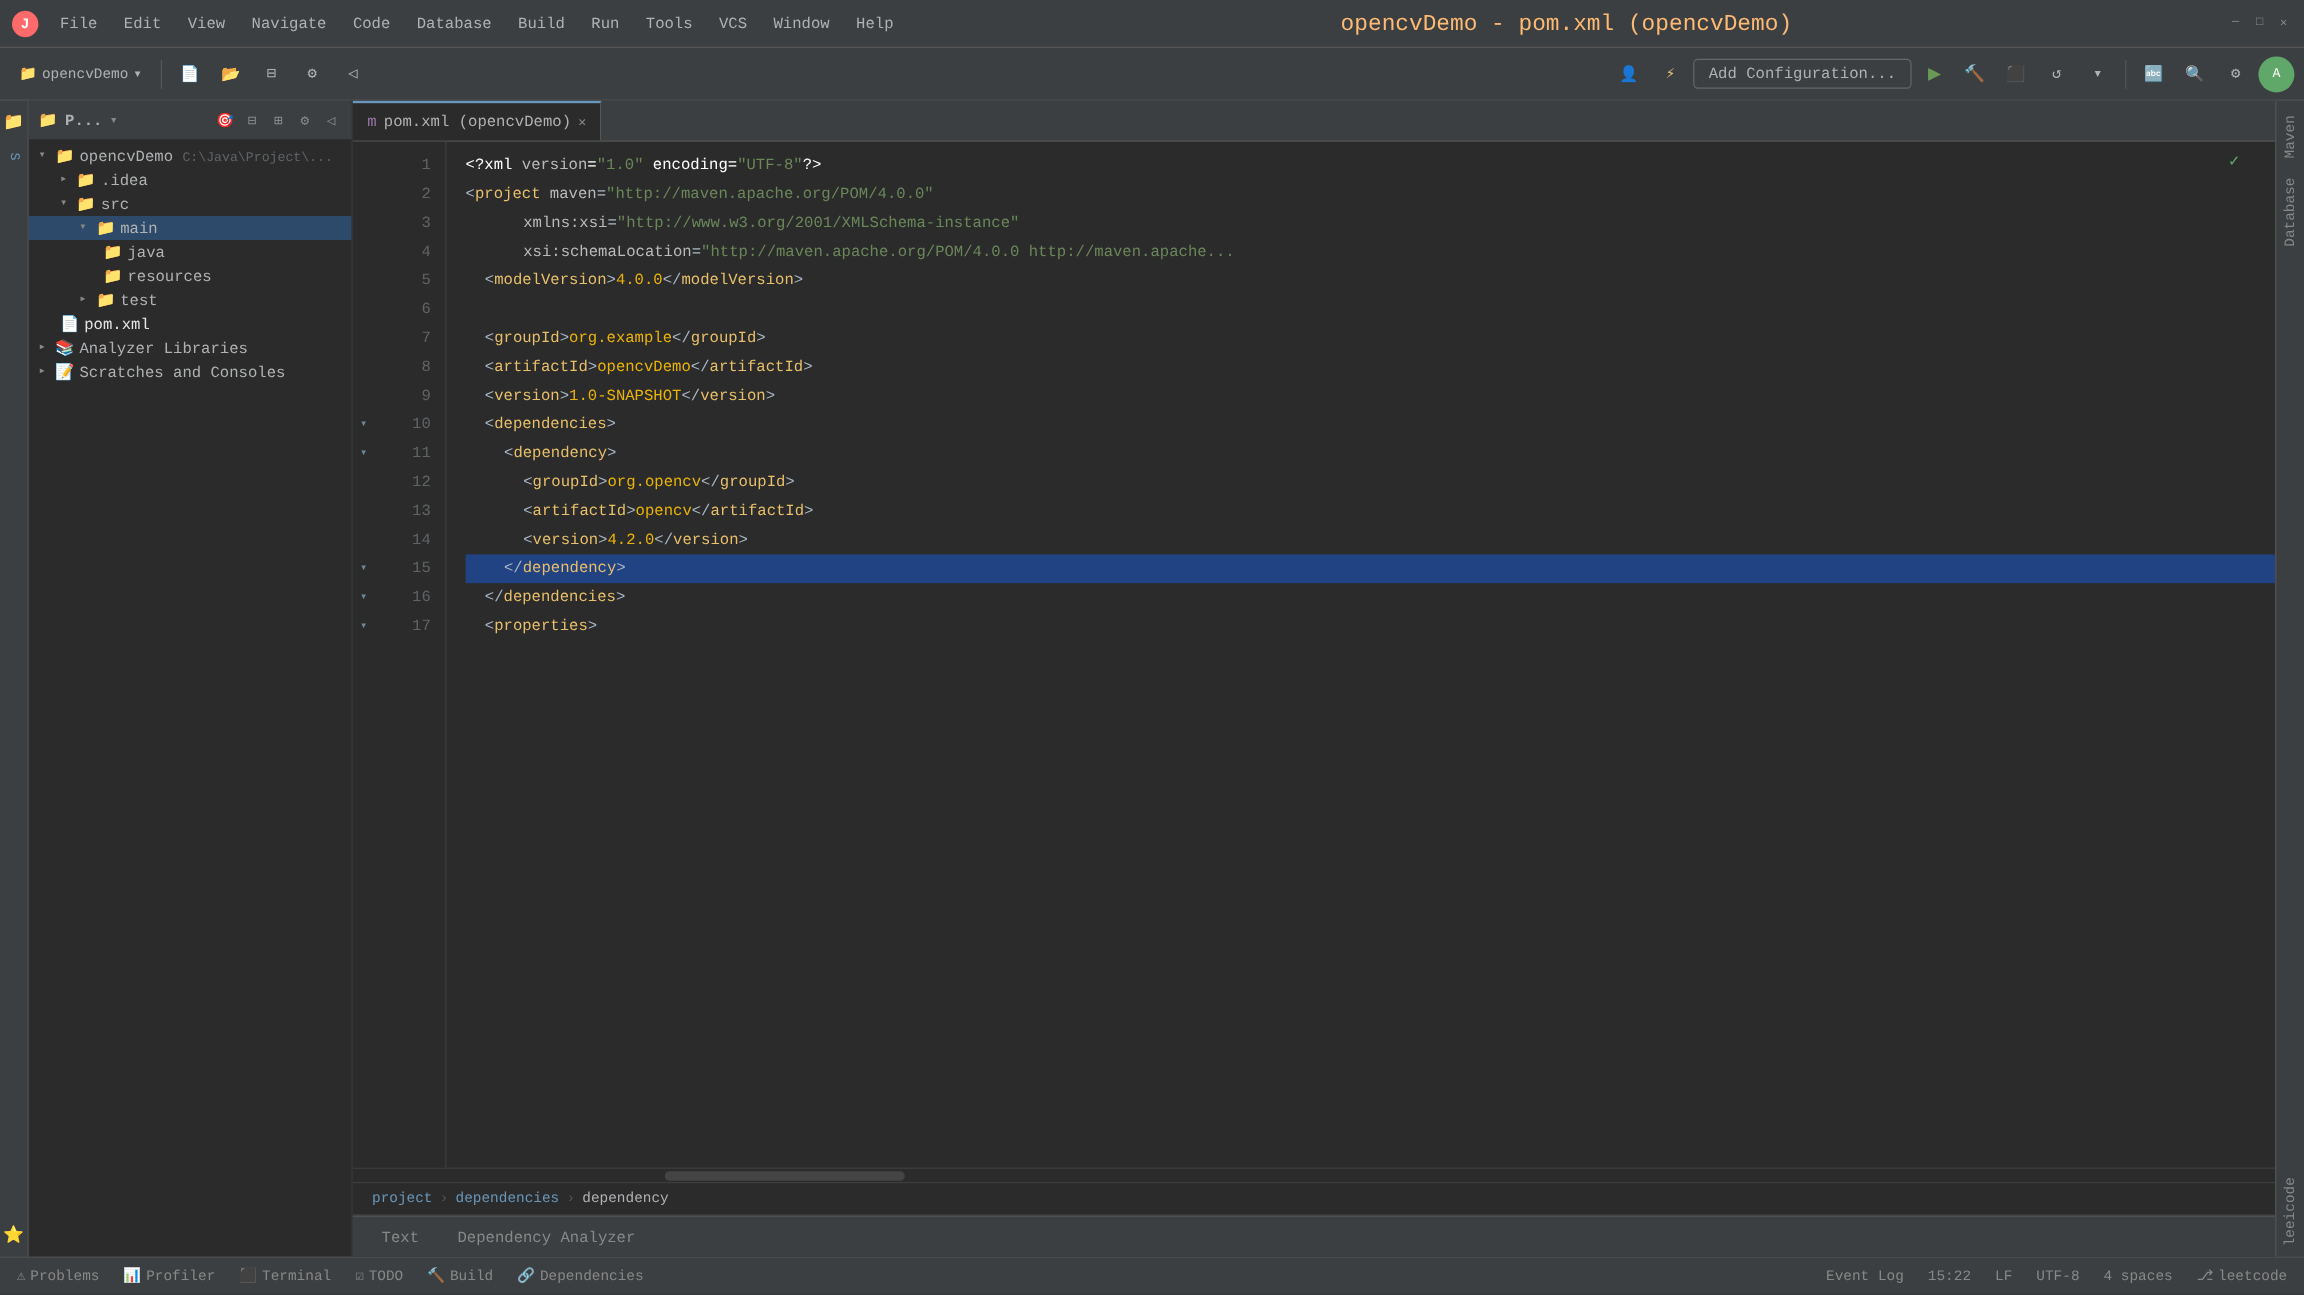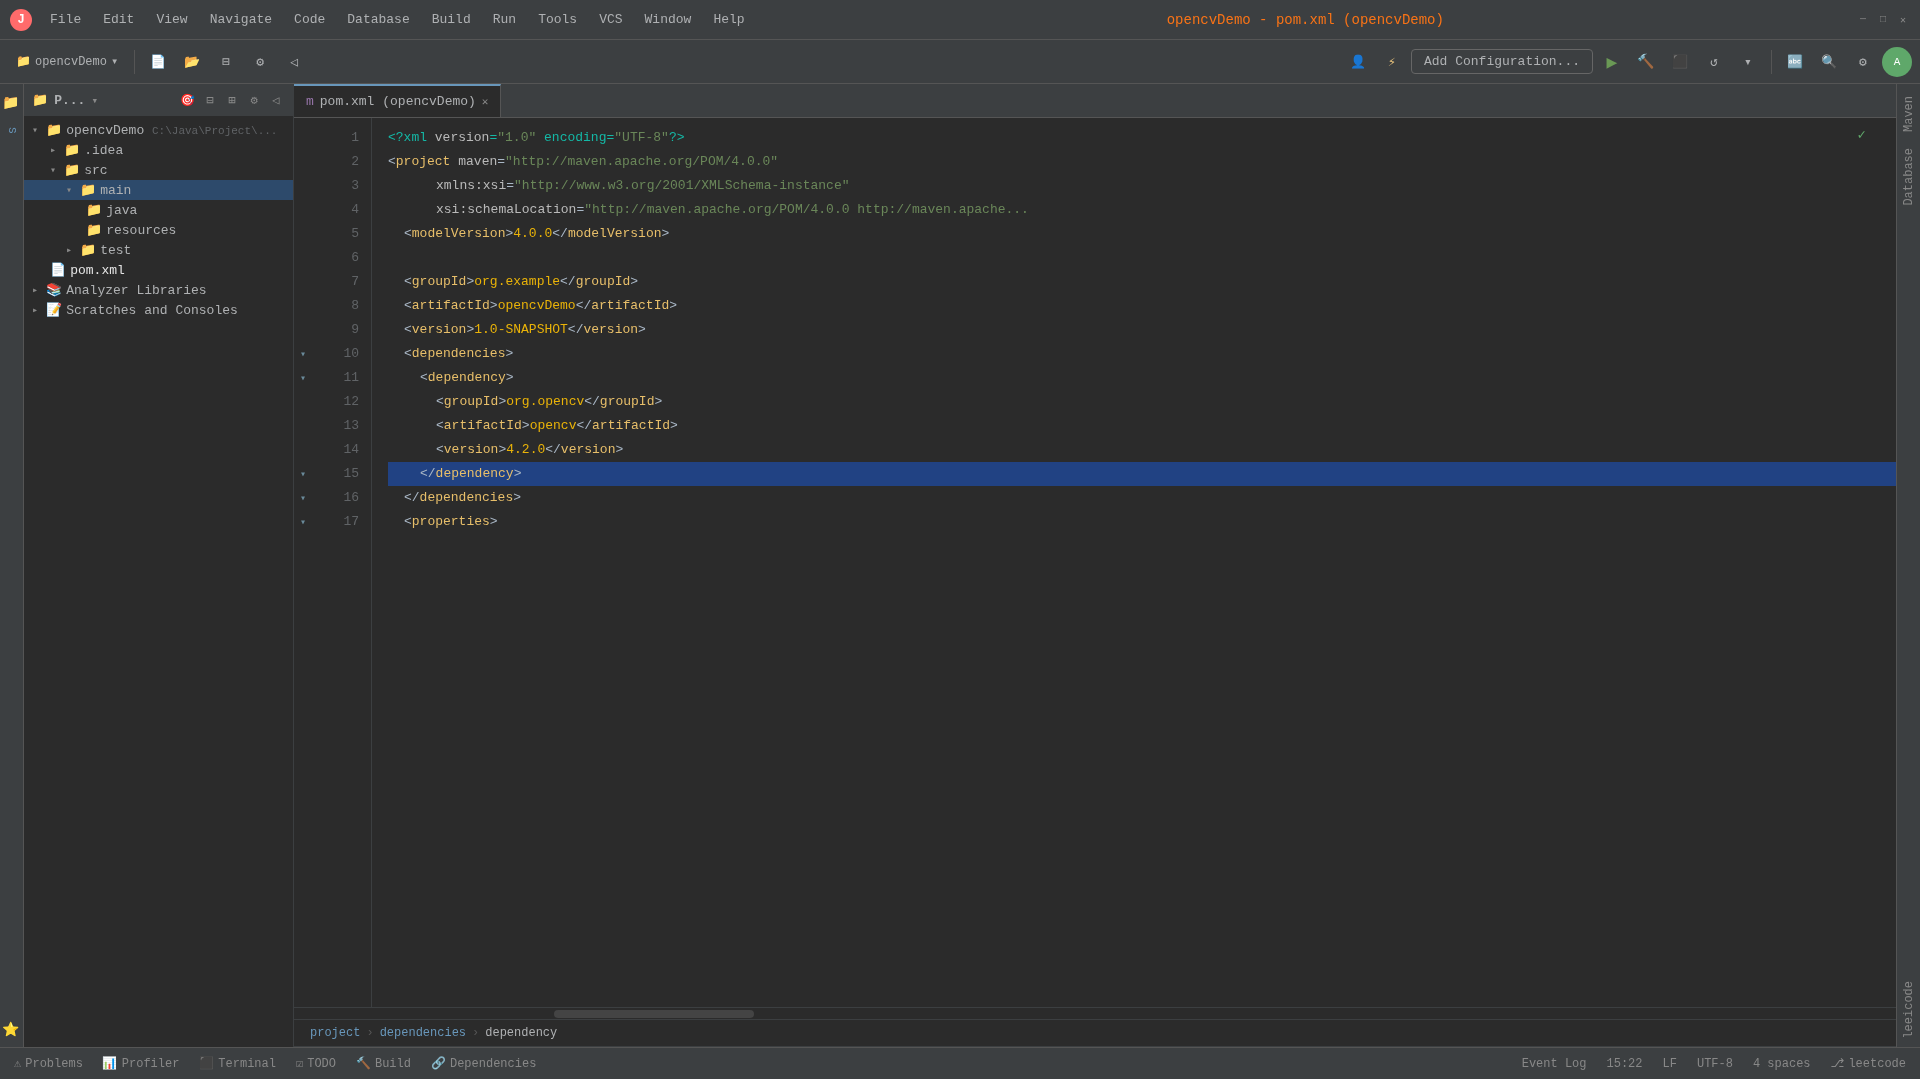--- a/index.html
+++ b/index.html
@@ -36,22 +36,22 @@
     #title-bar .menu-item {
       padding: 4px 10px;
       cursor: pointer;
       border-radius: 3px;
       color: #afb1b3;
       font-size: 13px;
     }
     #title-bar .title-center {
       flex: 1;
       text-align: center;
-      color: #f97316;
-      font-size: 14px;
+      color: #fdba74;
+      font-size: 19px;
     }
     #title-bar .window-controls {
       display: flex; gap: 6px;
     }
     #title-bar .win-btn {
       width: 14px; height: 14px;
       cursor: pointer; font-size: 10px;
       color: #888; display: flex; align-items: center; justify-content: center;
     }
 
@@ -233,21 +233,21 @@
       display: flex;
       align-items: center;
     }
     .code-line.highlighted { background: #214283; }
 
     
     .xml-tag { color: #e8bf6a; }
     .xml-attr { color: #bababa; }
     .xml-string { color: #6a8759; }
     .xml-bracket { color: #a9b7c6; }
-    .xml-pi { color: #14b8a6; }
+    .xml-pi { color: #ffffff; }
     .text-white { color: #eab308; }
 
     
     #right-sidebar {
       width: 24px;
       background: #3c3f41;
       border-left: 1px solid #555;
       display: flex;
       flex-direction: column;
       align-items: center;
@@ -621,20 +621,24 @@
     </div>
 
     <div id="breadcrumb-bar">
       <span style="color:#6897bb;cursor:pointer;">project</span>
       <span class="breadcrumb-sep">›</span>
       <span style="color:#6897bb;cursor:pointer;">dependencies</span>
       <span class="breadcrumb-sep">›</span>
       <span style="color:#afb1b3;cursor:pointer;">dependency</span>
     </div>
 
+    <div id="bottom-editor-tabs">
+      <div class="bed-tab">Text</div>
+      <div class="bed-tab">Dependency Analyzer</div>
+    </div>
   </div>
 
   <div id="right-sidebar">
     <div class="right-sidebar-label">Maven</div>
     <div class="right-sidebar-label">Database</div>
     <div class="right-sidebar-label" style="margin-top:auto;">leeicode</div>
   </div>
 
 </div>
 

